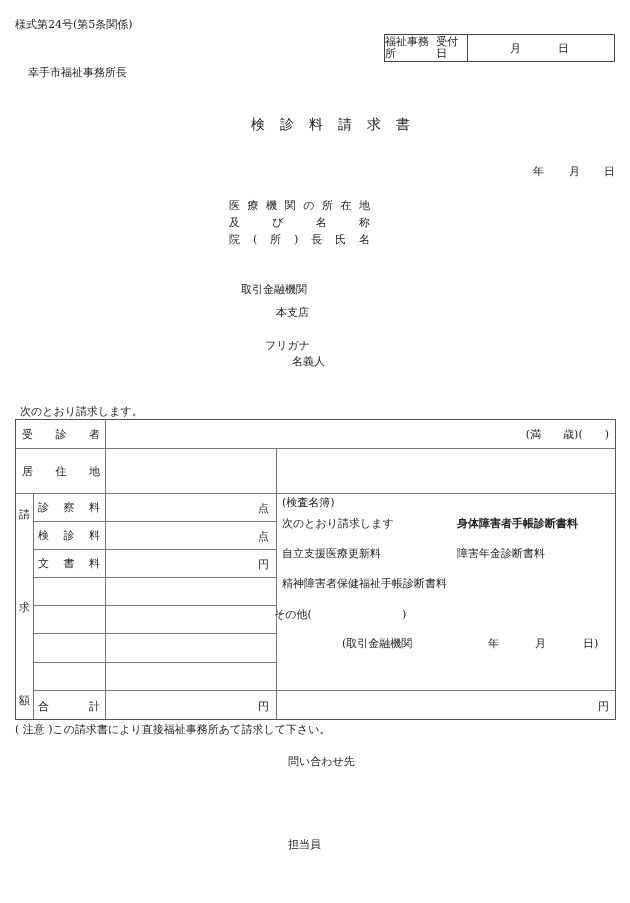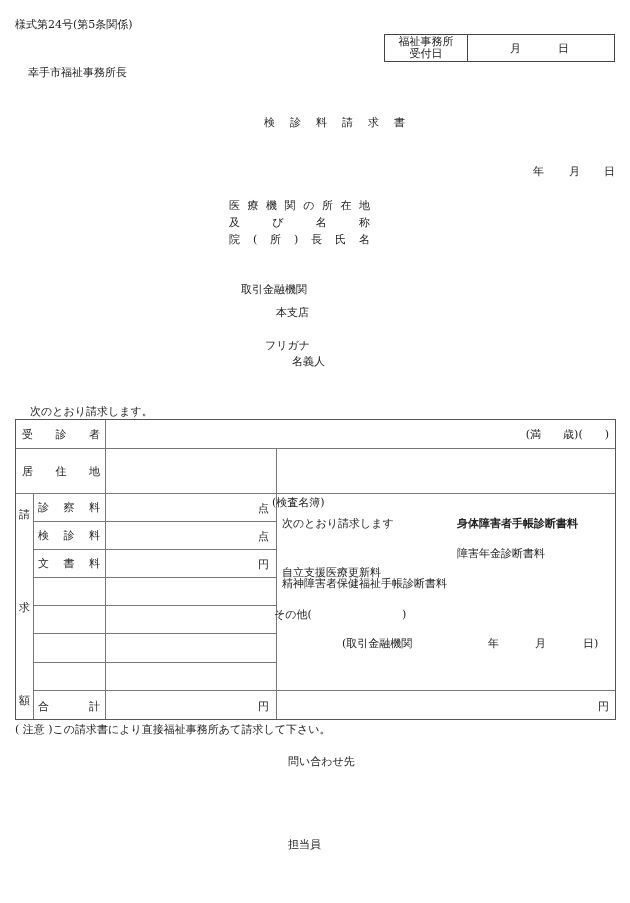--- a/index.html
+++ b/index.html
@@ -1,20 +1,20 @@
 <!DOCTYPE html>
 <html><head>
 <meta charset="utf-8">
 <style>
   html,body{margin:0;padding:0;background:#fff;}
   body{width:630px;height:903px;position:relative;overflow:hidden;
        font-family:"DejaVu Serif","Liberation Serif",serif;color:#222;font-size:11px;}
   .abs{position:absolute;white-space:nowrap;line-height:1;}
   .recv{position:absolute;left:384px;top:34px;width:231px;height:28px;border:1px solid #444;box-sizing:border-box;display:flex;}
-  .recv .lbl{width:82px;border-right:1px solid #444;display:flex;flex-direction:column;align-items:center;justify-content:center;font-size:11px;line-height:12px;}
+  .recv .lbl{width:82px;border-right:1px solid #444;display:flex;flex-direction:row;align-items:center;justify-content:center;font-size:11px;line-height:12px;}
   .recv .val{flex:1;position:relative;}
   .tbl{position:absolute;left:15px;top:419px;width:601px;height:301px;border:1px solid #555;box-sizing:border-box;}
   .h{position:absolute;height:0;border-top:1px solid #777;}
   .v{position:absolute;width:0;border-left:1px solid #777;}
   .cell-txt{position:absolute;white-space:nowrap;line-height:1;font-size:11px;}
 </style>
 </head>
 <body>
 
 <div class="abs" style="left:15px;top:19px;">様式第24号(第5条関係)</div>
@@ -25,21 +25,21 @@
     <span>受付日</span>
   </div>
   <div class="val">
     <span class="abs" style="left:42px;top:8px;">月</span>
     <span class="abs" style="left:90px;top:8px;">日</span>
   </div>
 </div>
 
 <div class="abs" style="left:28px;top:67px;">幸手市福祉事務所長</div>
 
-<div class="abs" style="left:264px;top:117px;font-size:11px;text-align:right;">
+<div class="abs" style="left:251px;top:117px;font-size:14px;text-align:right;">
   <span style="margin-right:15px;">検</span><span style="margin-right:15px;">診</span><span style="margin-right:15px;">料</span><span style="margin-right:15px;">請</span><span style="margin-right:15px;">求</span><span>書</span>
 </div>
 
 <span class="abs" style="left:533px;top:166px;">年</span>
 <span class="abs" style="left:569px;top:166px;">月</span>
 <span class="abs" style="left:604px;top:166px;">日</span>
 
 <div>
   <div class="abs" style="left:229px;top:200px;width:141px;display:flex;justify-content:space-between;">
     <span>医</span>
@@ -66,21 +66,21 @@
       <span>氏</span>
       <span>名</span>
   </div>
 </div>
 
 <span class="abs" style="left:241px;top:284px;">取引金融機関</span>
 <span class="abs" style="left:276px;top:307px;">本支店</span>
 <span class="abs" style="left:265px;top:340px;">フリガナ</span>
 <span class="abs" style="left:292px;top:356px;">名義人</span>
 
-<span class="abs" style="left:30px;top:406px;">次のとおり請求します。</span>
+<span class="abs" style="left:20px;top:406px;">次のとおり請求します。</span>
 
 <div class="tbl">
 
   <div class="h" style="left:0;right:0;top:28px;"></div>
   <div class="h" style="left:0;right:0;top:73px;"></div>
   <div class="h" style="left:17px;width:243px;top:101px;"></div>
   <div class="h" style="left:17px;width:243px;top:129px;"></div>
   <div class="h" style="left:17px;width:243px;top:157px;"></div>
   <div class="h" style="left:17px;width:243px;top:185px;"></div>
   <div class="h" style="left:17px;width:243px;top:213px;"></div>
@@ -143,24 +143,24 @@
   <div class="cell-txt" style="left:22px;top:281px;width:62px;display:flex;justify-content:space-between;">
     <span>合</span>
       <span>計</span>
   </div>
   <span class="cell-txt" style="left:242px;top:281px;">円</span>
   <span class="cell-txt" style="right:6px;top:281px;">円</span>
   <div style="position:absolute;left:90px;top:271px;width:150px;height:28px;"></div>
   <div style="position:absolute;left:261px;top:271px;right:20px;height:28px;"></div>
 
   <div>
-    <span class="cell-txt" style="left:256px;top:77px;">(検査名簿)</span>
+    <span class="cell-txt" style="left:266px;top:77px;">(検査名簿)</span>
     <span class="cell-txt" style="left:266px;top:98px;">次のとおり請求します</span>
     <span class="cell-txt" style="left:441px;top:98px;font-weight:bold;">身体障害者手帳診断書料</span>
-    <span class="cell-txt" style="left:266px;top:128px;margin-top:19px;">自立支援医療更新料</span>
+    <span class="cell-txt" style="left:266px;top:128px;">自立支援医療更新料</span>
     <span class="cell-txt" style="left:441px;top:128px;">障害年金診断書料</span>
     <span class="cell-txt" style="left:266px;top:158px;">精神障害者保健福祉手帳診断書料</span>
     <span class="cell-txt" style="left:258px;top:189px;">その他(</span>
     <span class="cell-txt" style="left:386px;top:189px;">)</span>
     <span class="cell-txt" style="left:326px;top:218px;">(取引金融機関</span>
     <span class="cell-txt" style="left:472px;top:218px;">年</span>
     <span class="cell-txt" style="left:519px;top:218px;">月</span>
     <span class="cell-txt" style="left:567px;top:218px;">日)</span>
   </div>
 </div>

